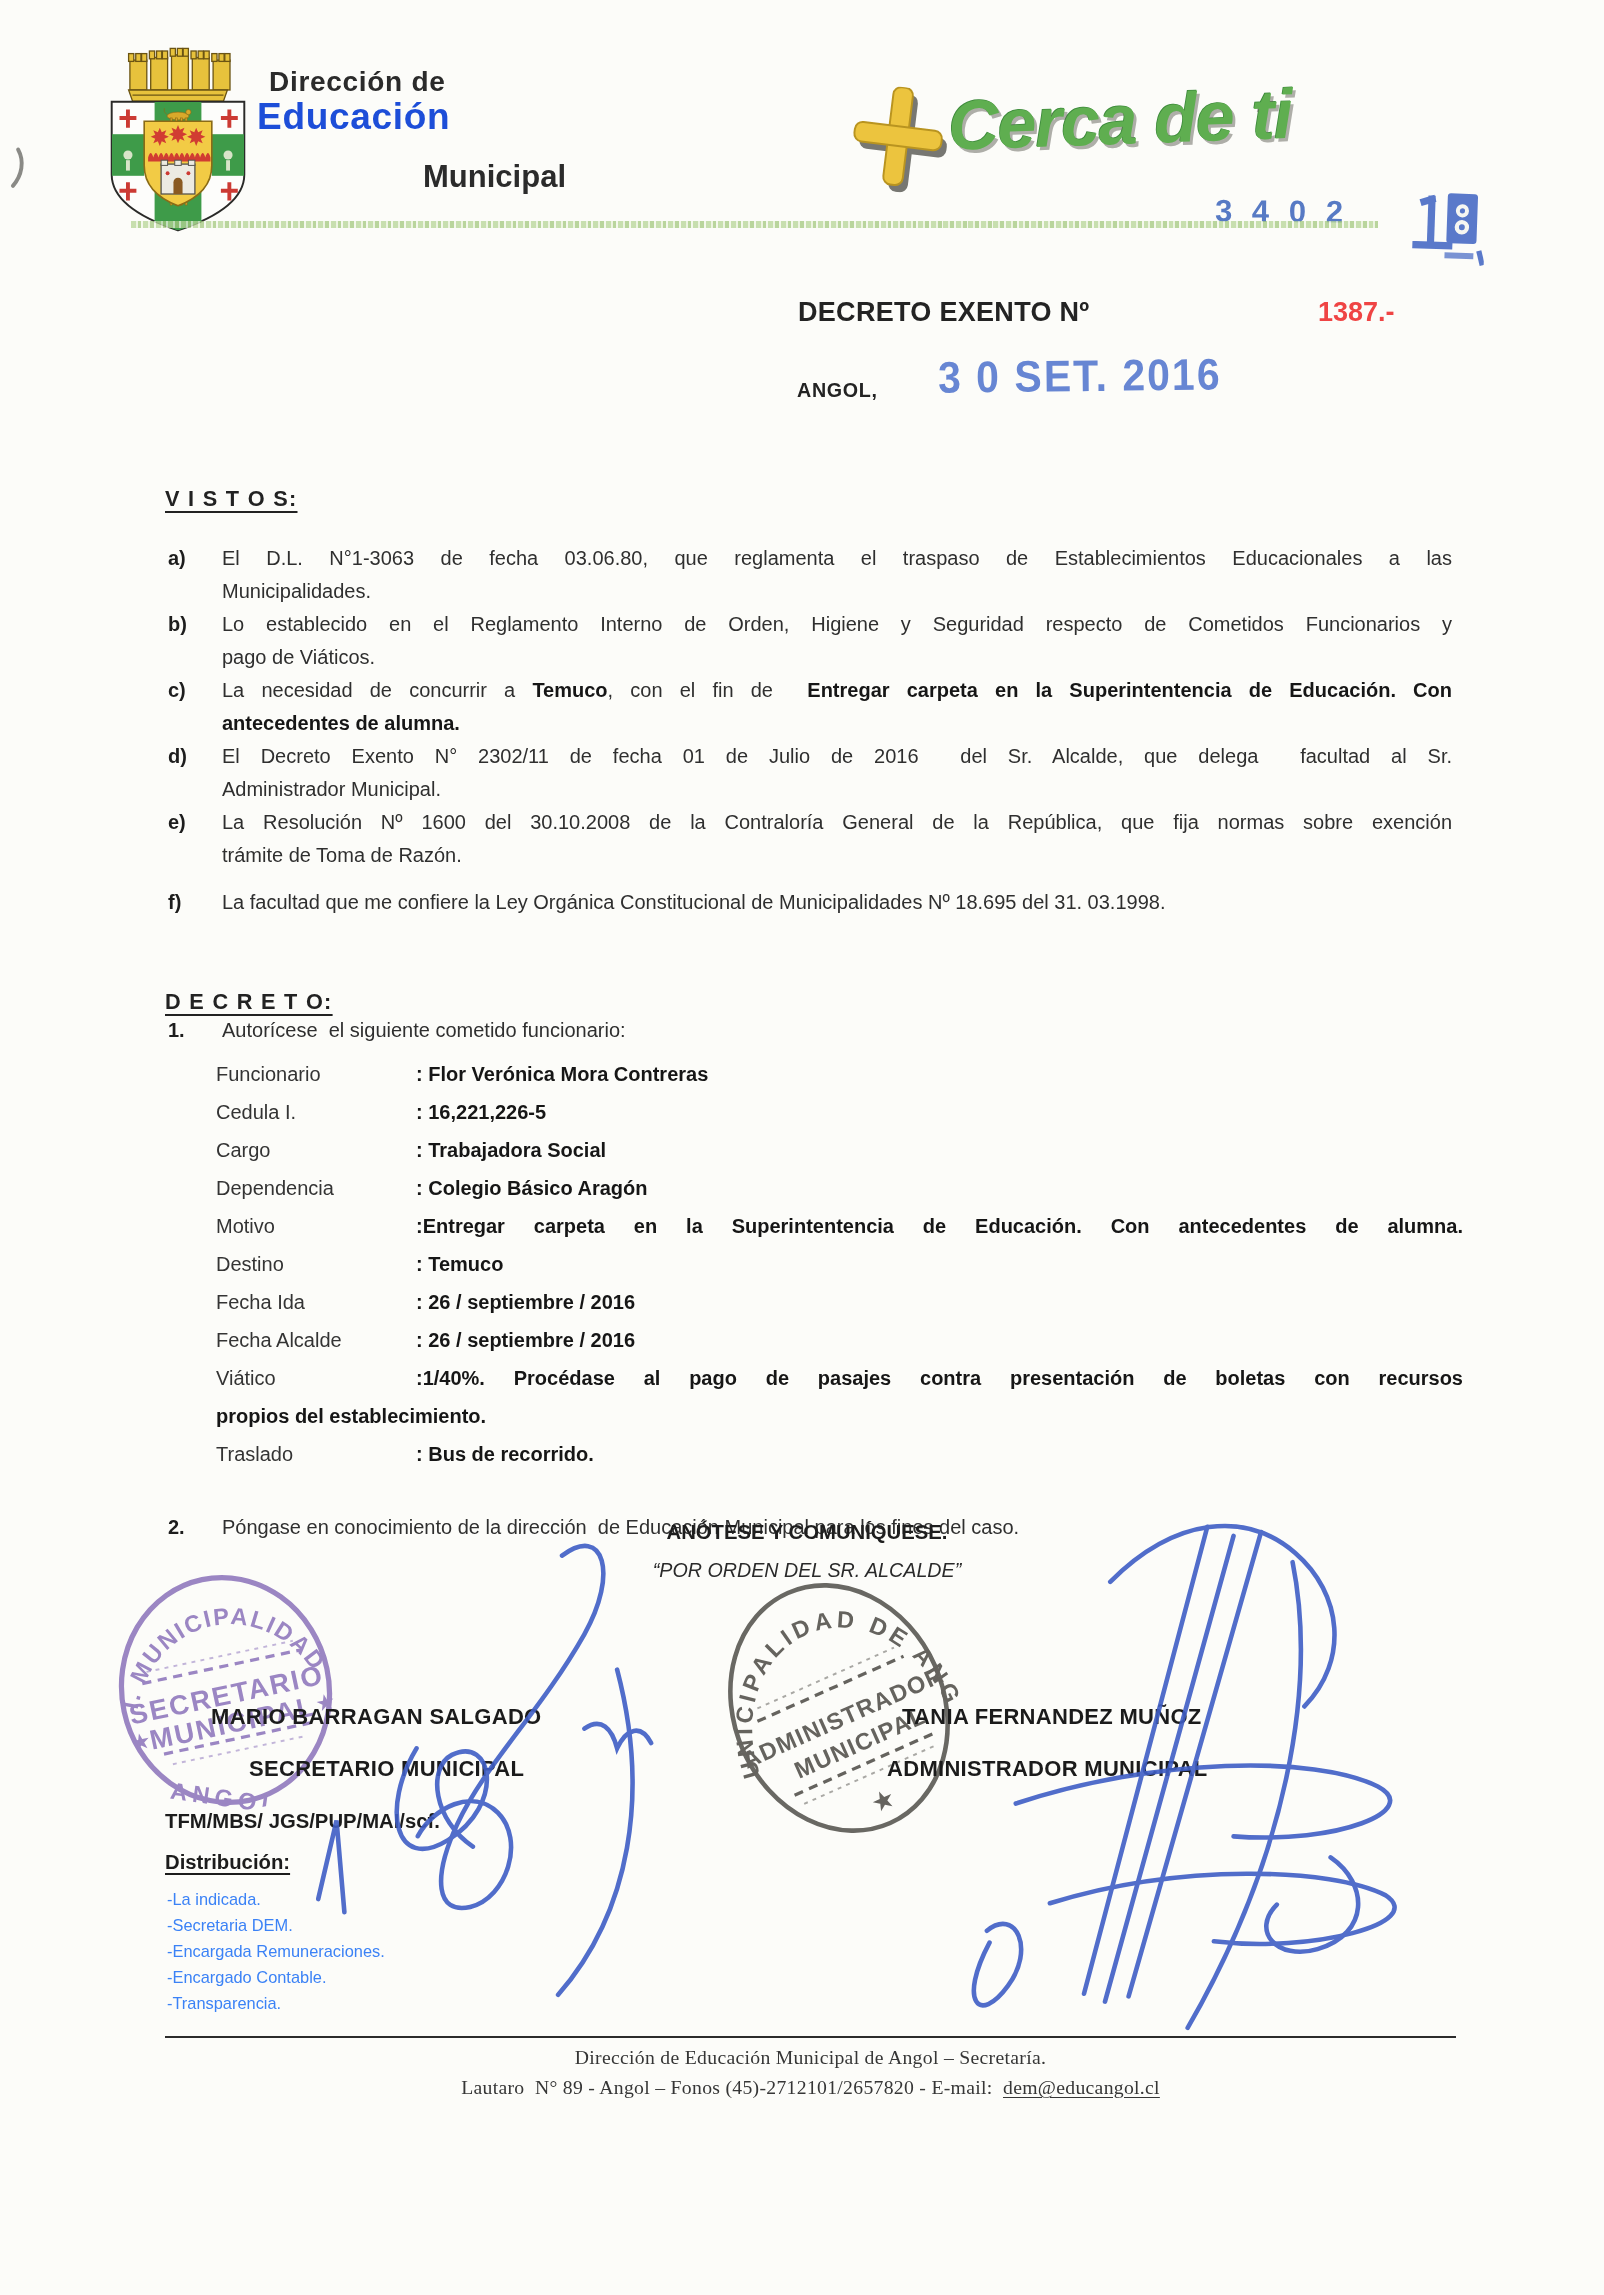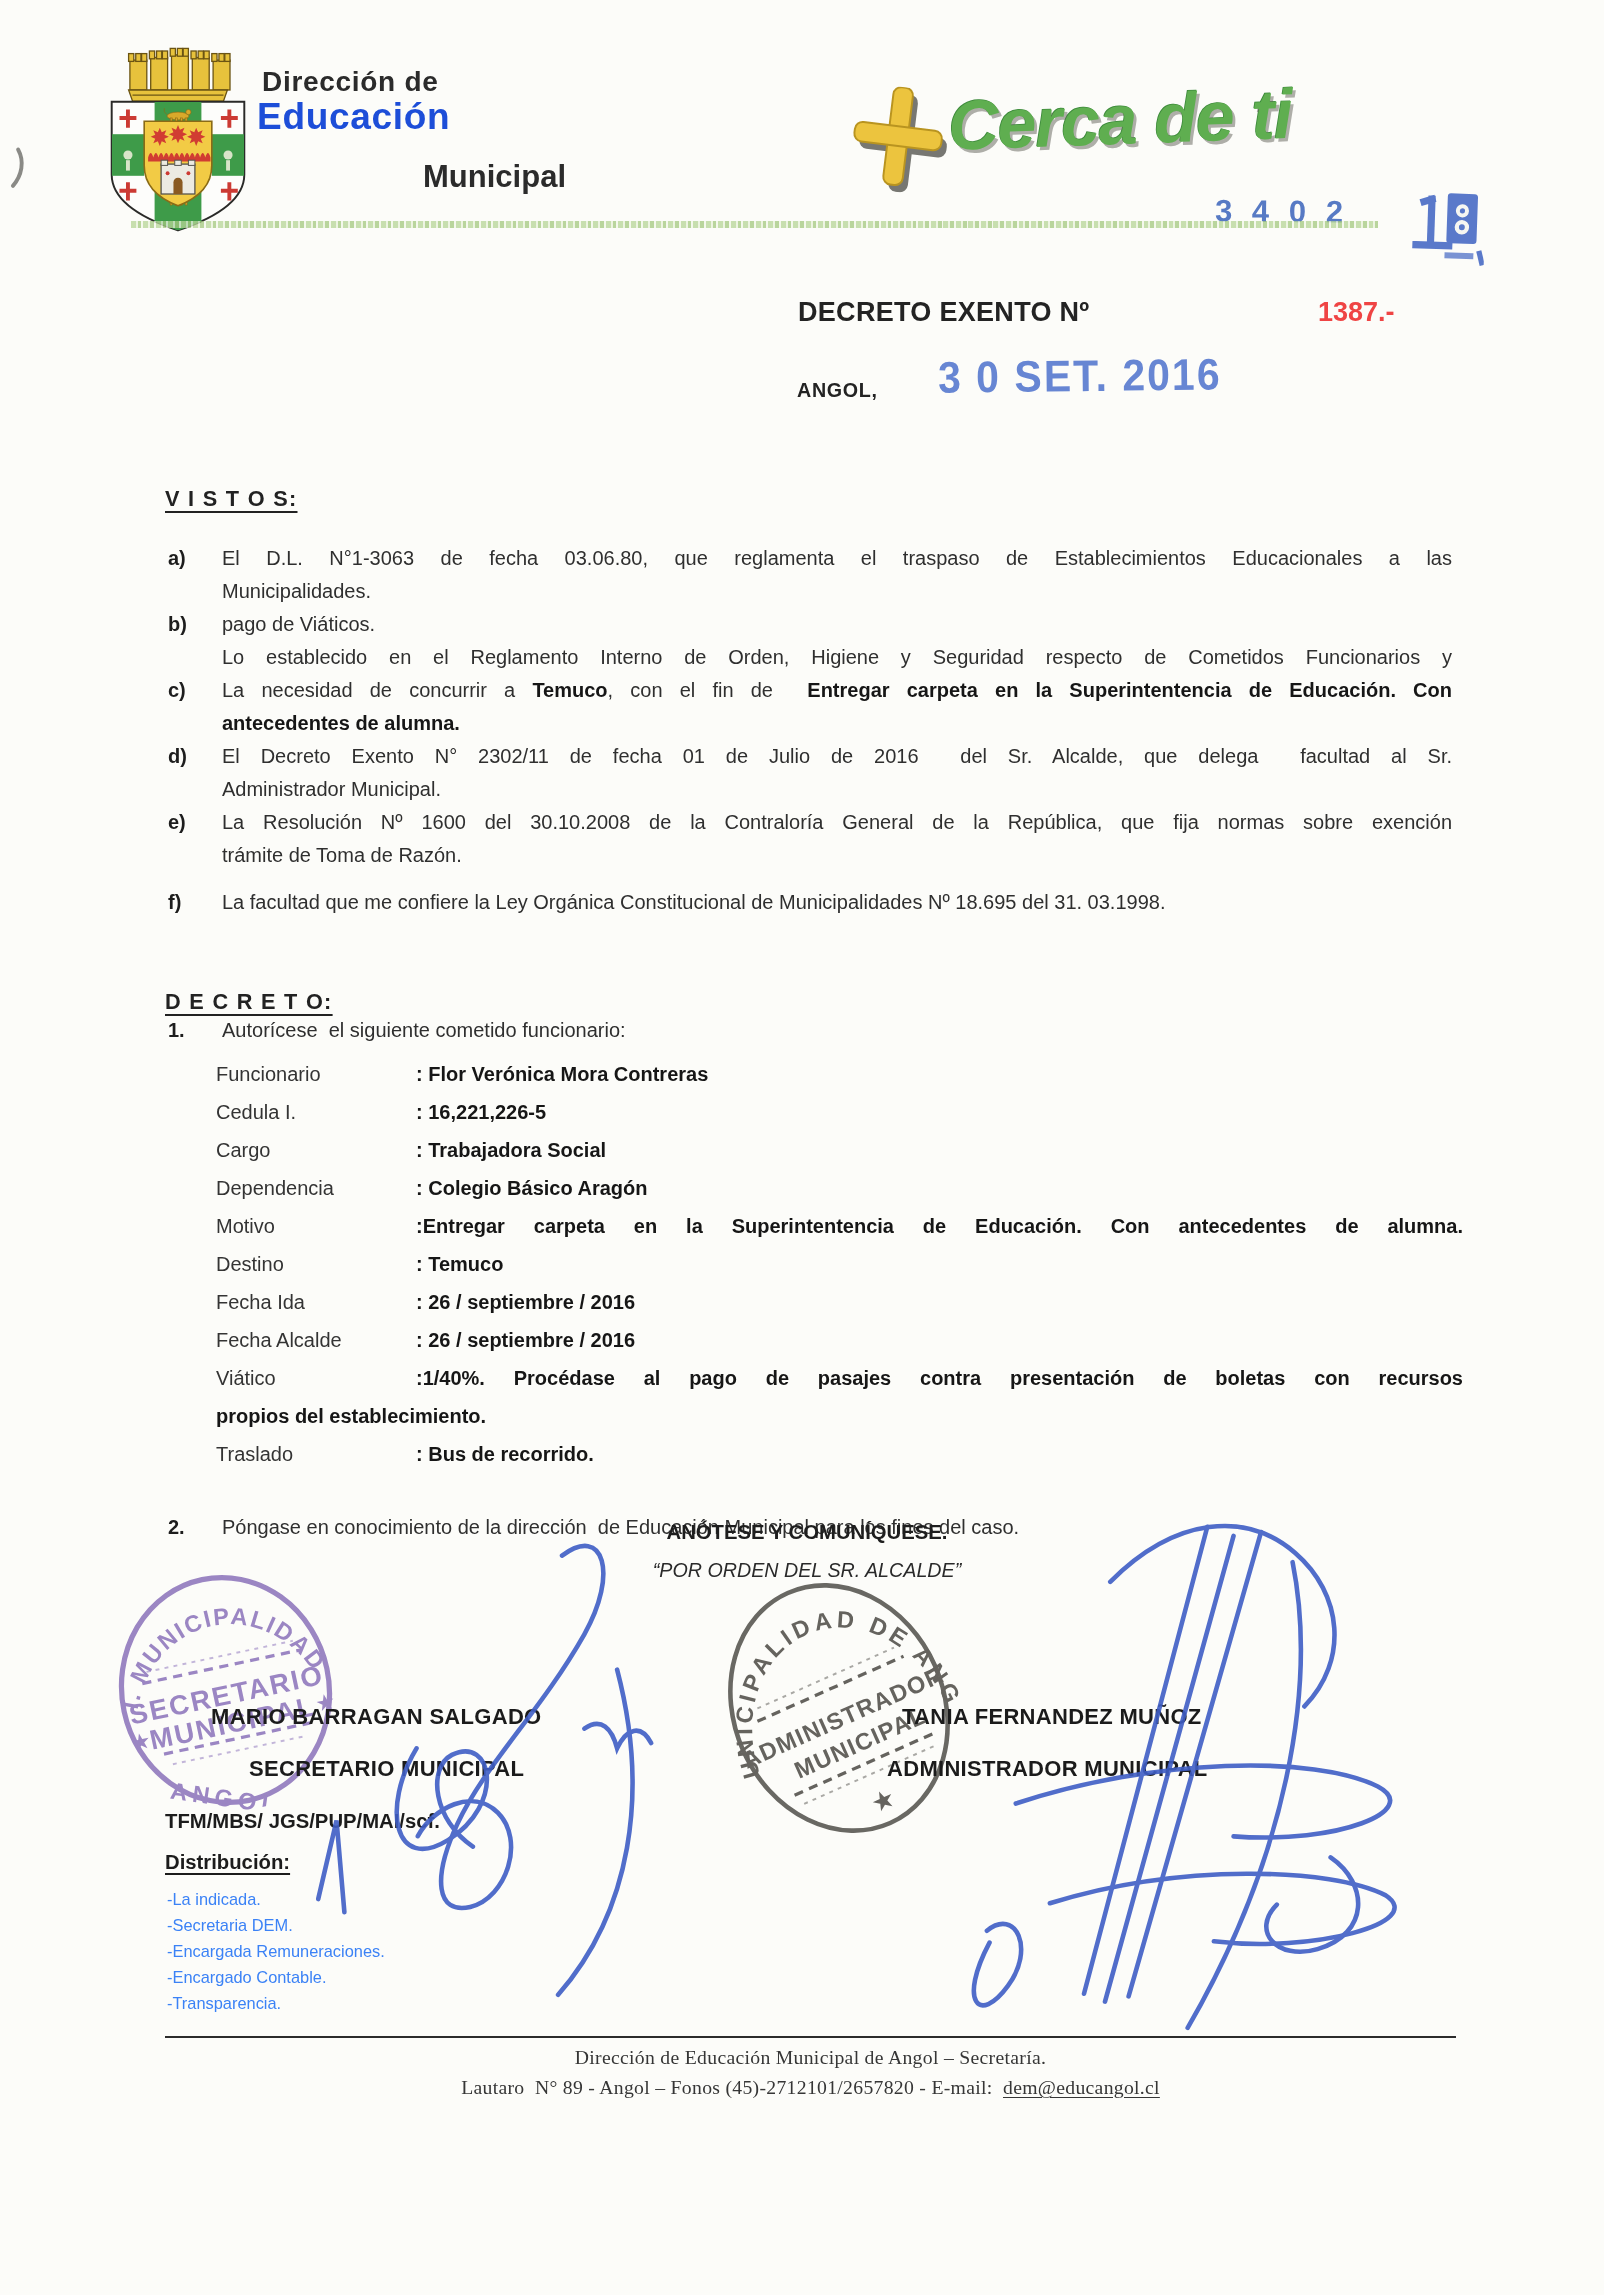--- a/index.html
+++ b/index.html
@@ -1,21 +1,21 @@
 <!DOCTYPE html>
 <html style="font-size:10.5px"><head>
 <meta charset="utf-8">
 <style>
   html,body{margin:0;padding:0;background:#888;}
   .page{position:relative;width:1604px;height:2295px;background:#fcfcf9;overflow:hidden;
         font-family:"Liberation Sans",sans-serif;color:#2f2f2f;}
   .abs{position:absolute;}
 
   
-  .lh-small{left:262px;top:66px;font-size:28px;font-weight:bold;color:#2b2b2b;letter-spacing:0.7px;}
+  .lh-small{left:269px;top:66px;font-size:28px;font-weight:bold;color:#2b2b2b;letter-spacing:0.7px;}
   .lh-big{left:257px;top:96px;font-size:37px;font-weight:bold;color:#1d4ed8;letter-spacing:0.7px;}
   .lh-sub{left:394px;top:159px;width:172px;text-align:right;font-size:31px;font-weight:bold;color:#2b2b2b;}
   .green-line{left:131px;top:221px;width:1247px;height:7.2px;opacity:.75;
       background:repeating-linear-gradient(90deg,#b6d596 0 4.6px,#e8f1da 4.6px 6.6px,#a3c87e 6.6px 10.5px,#f2f7e9 10.5px 12.5px);}
 
   
   .slogan{left:850px;top:73px;width:472px;height:131px;}
   .slogan-plus{position:absolute;left:0;top:14.4px;width:98px;height:105px;transform:rotate(7deg);}
   .slogan-text{position:absolute;left:98px;top:6.6px;font-size:70px;font-weight:bold;font-style:italic;
       color:#5fae50;letter-spacing:-1.3px;transform:rotate(-2deg);
@@ -231,22 +231,22 @@
 
   <div class="abs sec-heading vistos-heading">V I S T O S:</div>
   <div class="abs vistos-list" id="vistos-list">
       <div class="vitem">
         <span class="vletter">a)</span>
         <div class="vln"><span>El D.L. N°1-3063 de fecha 03.06.80, que reglamenta el traspaso de Establecimientos Educacionales a las</span></div>
         <div class="vln last"><span>Municipalidades.</span></div>
       </div>
       <div class="vitem">
         <span class="vletter">b)</span>
+        <div class="vln"><span>Lo establecido en el Reglamento Interno de Orden, Higiene y Seguridad respecto de Cometidos Funcionarios y</span></div>
         <div class="vln last"><span>pago de Viáticos.</span></div>
-        <div class="vln"><span>Lo establecido en el Reglamento Interno de Orden, Higiene y Seguridad respecto de Cometidos Funcionarios y</span></div>
       </div>
       <div class="vitem">
         <span class="vletter">c)</span>
         <div class="vln"><span>La necesidad de concurrir a </span><b>Temuco</b><span>, con el fin de&nbsp; </span><b>Entregar carpeta en la Superintentencia de Educación. Con</b></div>
         <div class="vln last"><b>antecedentes de alumna.</b></div>
       </div>
       <div class="vitem">
         <span class="vletter">d)</span>
         <div class="vln"><span>El Decreto Exento N° 2302/11 de fecha 01 de Julio de 2016&nbsp; del Sr. Alcalde, que delega&nbsp; facultad al Sr.</span></div>
         <div class="vln last"><span>Administrador Municipal.</span></div>

